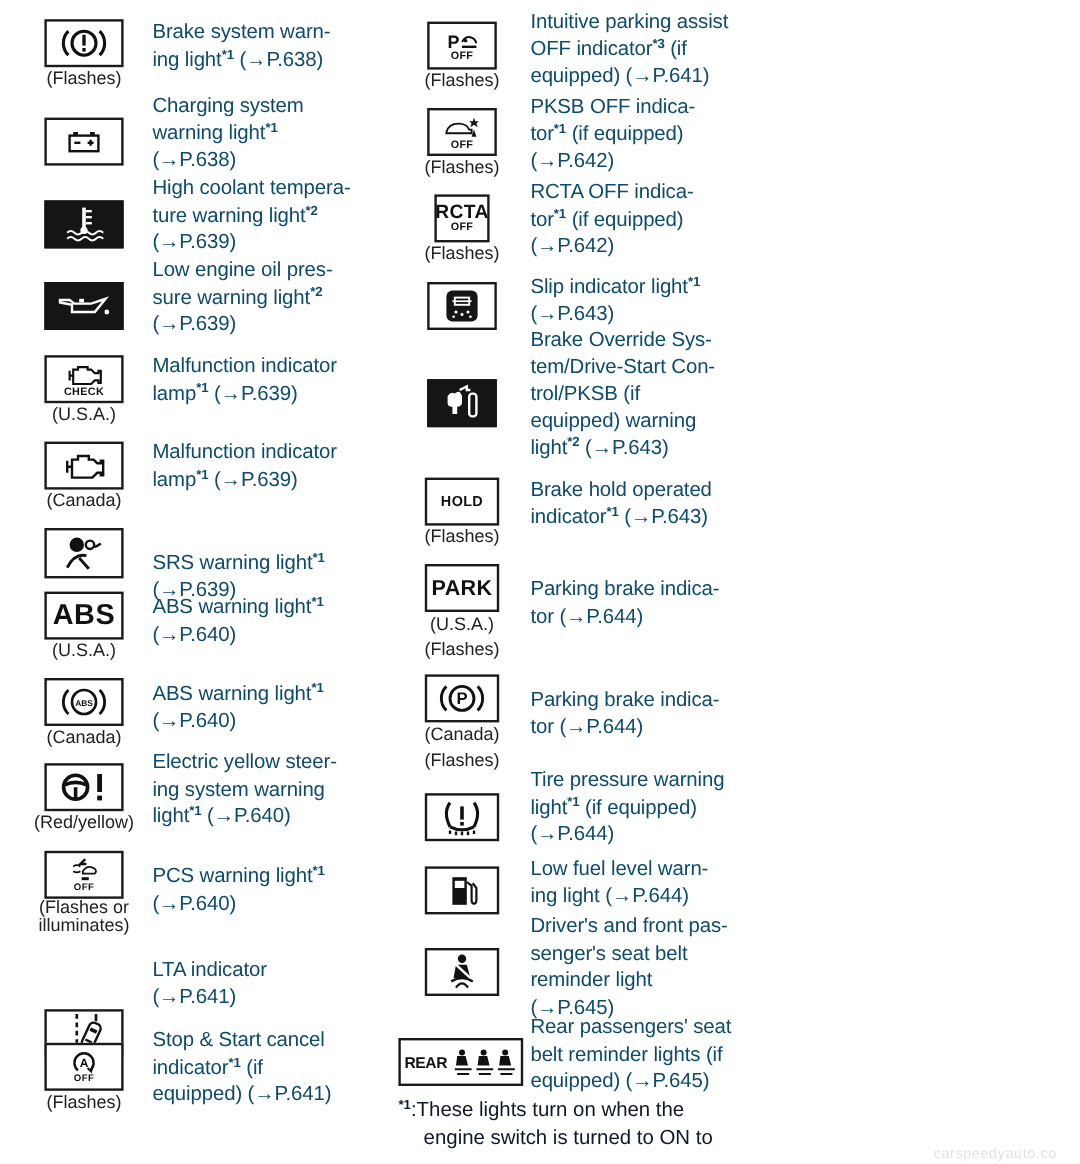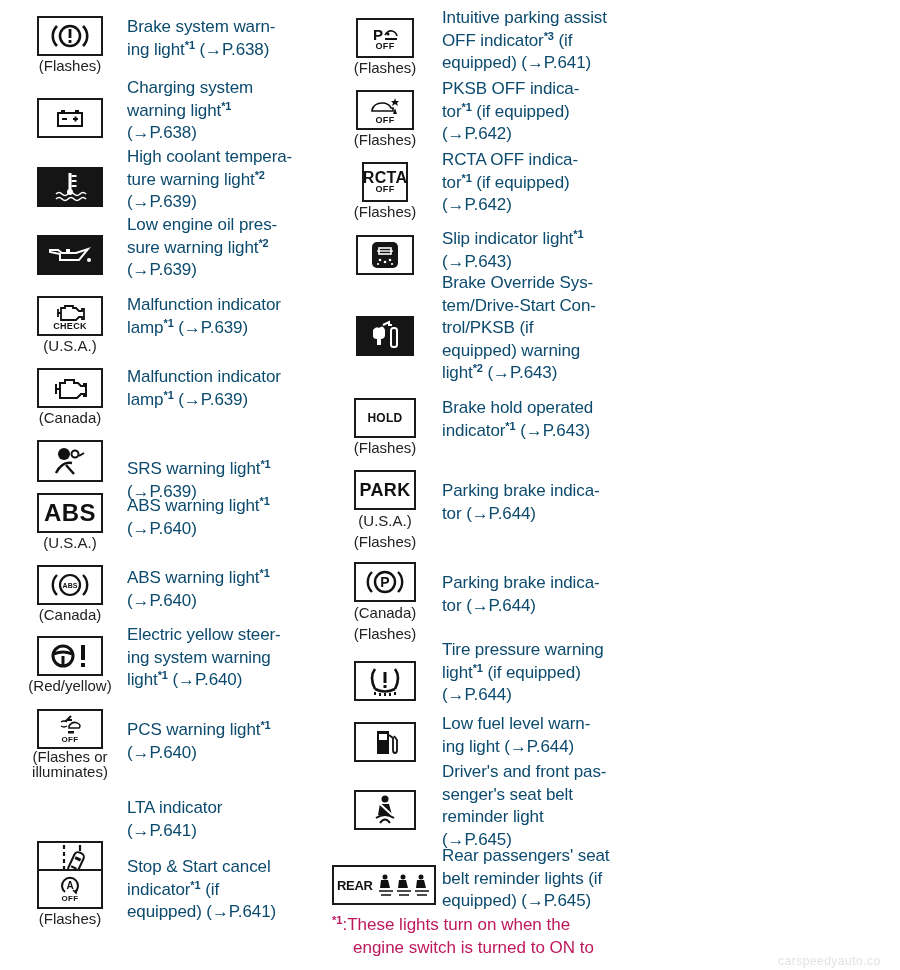--- a/index.html
+++ b/index.html
@@ -10,21 +10,21 @@
   .iconcol { position: absolute; text-align: center; }
   .box {
     position: relative; margin: 0 auto; border: 2px solid #1a1a1a; border-bottom-width: 2.5px;
     background: #fff; display: flex; align-items: center; justify-content: center; box-sizing: border-box;
   }
   .box.dark { background: #151515; border-color: #151515; }
   .box svg { display: block; }
   .cap { font-size: 15px; line-height: 19px; color: #222; white-space: nowrap; }
   .desc { position: absolute; font-size: 17px; line-height: 22.5px; color: #0c4a6e; font-weight: 500; letter-spacing: -0.1px; }
   .desc sup { font-size: 11px; vertical-align: 6px; line-height: 0; font-weight: 700; }
-  .note { position: absolute; font-size: 17px; line-height: 22.5px; color: #be185d; }
+  .note { position: absolute; font-size: 17px; line-height: 22.5px; color: #0f172a; }
   .note sup { font-size: 11px; vertical-align: 6px; line-height: 0; font-weight: 700; }
   .watermark { position: absolute; left: 778px; y: 0; top: 954px; font-size: 12px; color: #e2e2e2; letter-spacing: 0.5px; }
   .boxtext { font-weight: 700; color: #111; letter-spacing: 0.3px; }
 </style>
 </head>
 <body>
 
 <div class="iconcol" style="left:30px;top:16px;width:80px;">
   <div class="box" style="width:66px;height:40px;">
     <svg width="40" height="32" viewBox="0 0 40 32">

